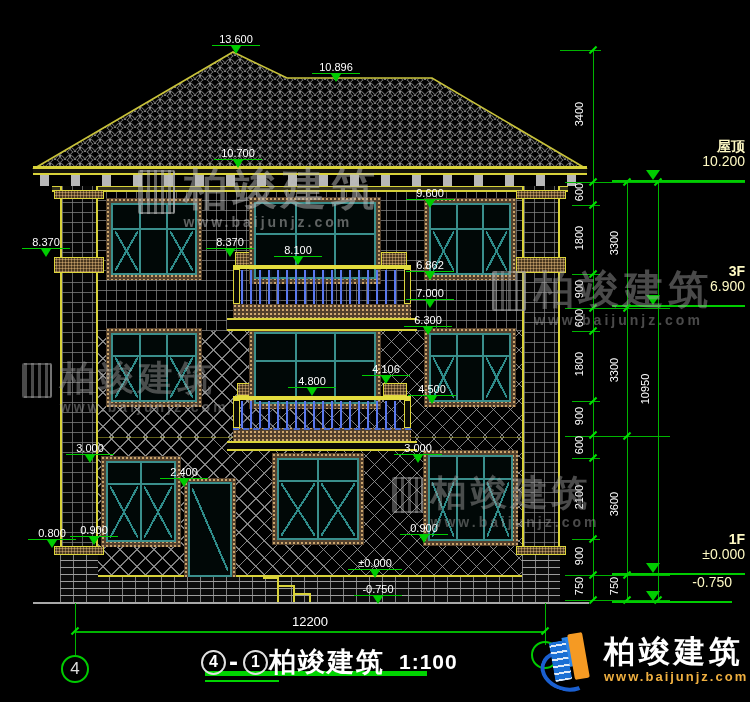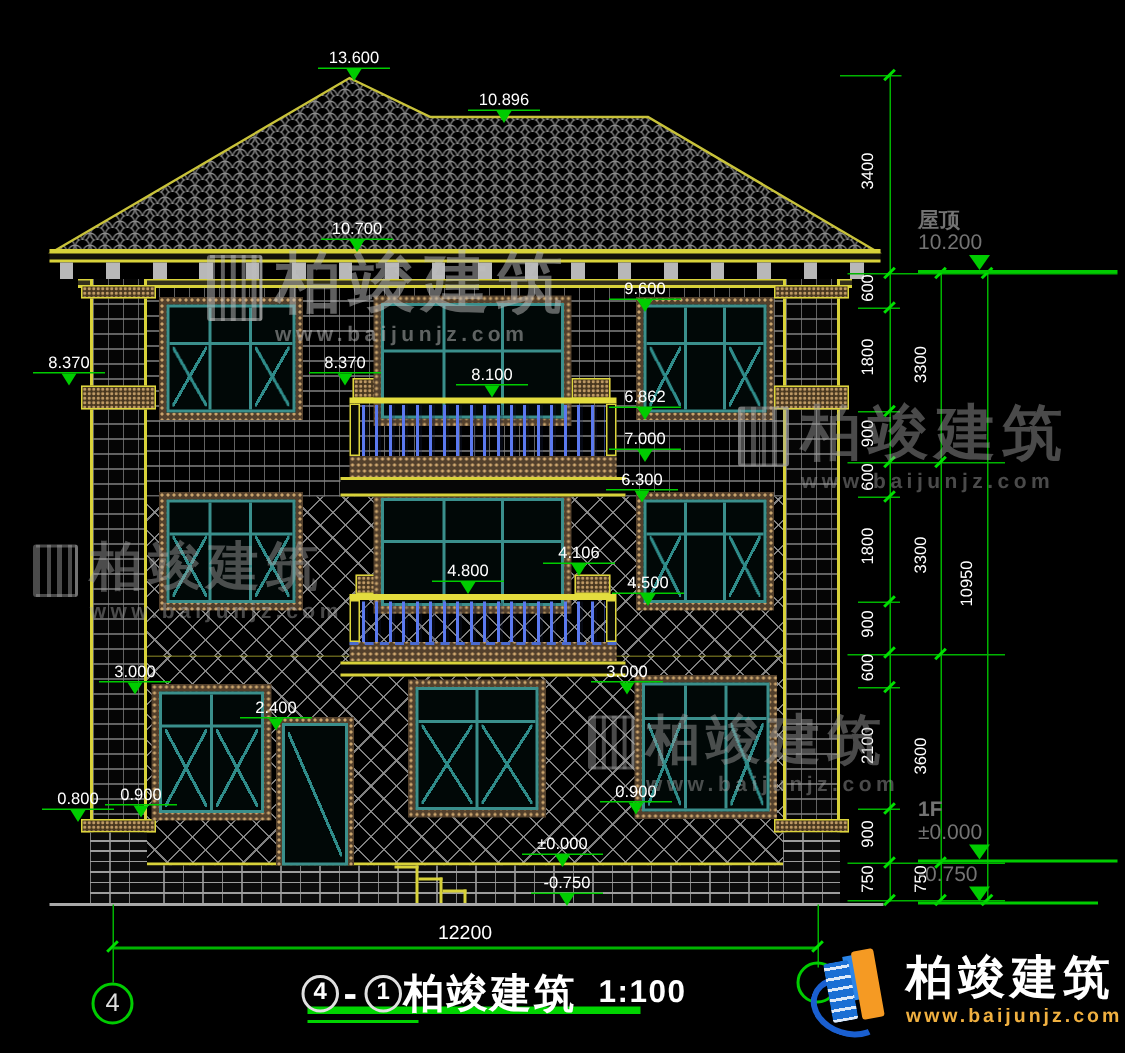--- a/index.html
+++ b/index.html
@@ -11,21 +11,21 @@
   
   .hline{position:absolute;height:1px;background:#00b400}
   .vline{position:absolute;width:1px;background:#00b400}
   .tick{position:absolute;width:10px;height:2px;background:#00e000;transform:rotate(-45deg)}
   
   .elev{position:absolute;width:48px;text-align:center;color:#fff;font-size:11px;line-height:12px;z-index:30}
   .elev .ln{display:block;height:1px;background:#00cc00}
   .elev .tri{display:block;width:0;height:0;margin:0 auto;
              border-left:5px solid transparent;border-right:5px solid transparent;border-top:8px solid #00cc00}
   
-  .flevel{position:absolute;width:133px;color:#737373;z-index:30}
+  .flevel{position:absolute;width:133px;text-align:right;color:#fef9c3;z-index:30}
   .flevel .nm{font-size:14px;font-weight:bold;line-height:15px}
   .flevel .vl{font-size:14px;line-height:15px}
   .flevel .base{position:relative;height:13px;border-bottom:2px solid #00cc00}
   .flevel .tri{position:absolute;left:34px;bottom:0;width:0;height:0;
                border-left:7px solid transparent;border-right:7px solid transparent;border-top:10px solid #00cc00}
   
   .vdim{position:absolute;width:44px;text-align:center;color:#fff;font-size:11px;transform:rotate(-90deg);z-index:25}
   
   .grid{background-image:repeating-linear-gradient(0deg,rgba(130,130,130,.75) 0 1px,transparent 1px 10px),
                          repeating-linear-gradient(90deg,rgba(130,130,130,.75) 0 1px,transparent 1px 10px)}
@@ -233,21 +233,21 @@
   <div class="step" style="left:279px;top:585px;width:16px;height:18px"></div>
   <div class="step" style="left:295px;top:593px;width:16px;height:10px"></div>
   <div class="abs" style="left:33px;top:602px;width:556px;height:2px;background:#a8a8a8"></div>
 
   <div class="elev" style="left:212px;top:33px"><span>13.600</span><span class="ln"></span><span class="tri"></span></div>
   <div class="elev" style="left:312px;top:61px"><span>10.896</span><span class="ln"></span><span class="tri"></span></div>
   <div class="elev" style="left:214px;top:147px"><span>10.700</span><span class="ln"></span><span class="tri"></span></div>
   <div class="elev" style="left:406px;top:187px"><span>9.600</span><span class="ln"></span><span class="tri"></span></div>
   <div class="elev" style="left:22px;top:236px"><span>8.370</span><span class="ln"></span><span class="tri"></span></div>
   <div class="elev" style="left:206px;top:236px"><span>8.370</span><span class="ln"></span><span class="tri"></span></div>
-  <div class="elev" style="left:304px;top:244px"><span>8.100</span><span class="ln"></span><span class="tri"></span></div>
+  <div class="elev" style="left:274px;top:244px"><span>8.100</span><span class="ln"></span><span class="tri"></span></div>
   <div class="elev" style="left:406px;top:259px"><span>6.862</span><span class="ln"></span><span class="tri"></span></div>
   <div class="elev" style="left:406px;top:287px"><span>7.000</span><span class="ln"></span><span class="tri"></span></div>
   <div class="elev" style="left:404px;top:314px"><span>6.300</span><span class="ln"></span><span class="tri"></span></div>
   <div class="elev" style="left:362px;top:363px"><span>4.106</span><span class="ln"></span><span class="tri"></span></div>
   <div class="elev" style="left:288px;top:375px"><span>4.800</span><span class="ln"></span><span class="tri"></span></div>
   <div class="elev" style="left:408px;top:383px"><span>4.500</span><span class="ln"></span><span class="tri"></span></div>
   <div class="elev" style="left:66px;top:442px"><span>3.000</span><span class="ln"></span><span class="tri"></span></div>
   <div class="elev" style="left:160px;top:466px"><span>2.400</span><span class="ln"></span><span class="tri"></span></div>
   <div class="elev" style="left:394px;top:442px"><span>3.000</span><span class="ln"></span><span class="tri"></span></div>
   <div class="elev" style="left:28px;top:527px"><span>0.800</span><span class="ln"></span><span class="tri"></span></div>
@@ -310,20 +310,27 @@
   <span class="vdim" style="left:592px;top:580px">750</span>
   <span class="vdim" style="left:623px;top:383px">10950</span>
 
   <div class="flevel" style="left:612px;top:139px">
     <div class="nm">屋顶</div>
     <div class="vl">10.200</div>
     <div class="base">
         <span class="tri"></span>
       </div>
   </div>
+  <div class="flevel" style="left:612px;top:264px">
+    <div class="nm">3F</div>
+    <div class="vl">6.900</div>
+    <div class="base">
+        <span class="tri"></span>
+      </div>
+  </div>
   <div class="flevel" style="left:612px;top:532px">
     <div class="nm">1F</div>
     <div class="vl">±0.000</div>
     <div class="base">
         <span class="tri"></span>
       </div>
   </div>
   <div class="flevel" style="left:612px;top:575px;width:120px">
     <div class="vl">-0.750</div>
     <div class="base">

